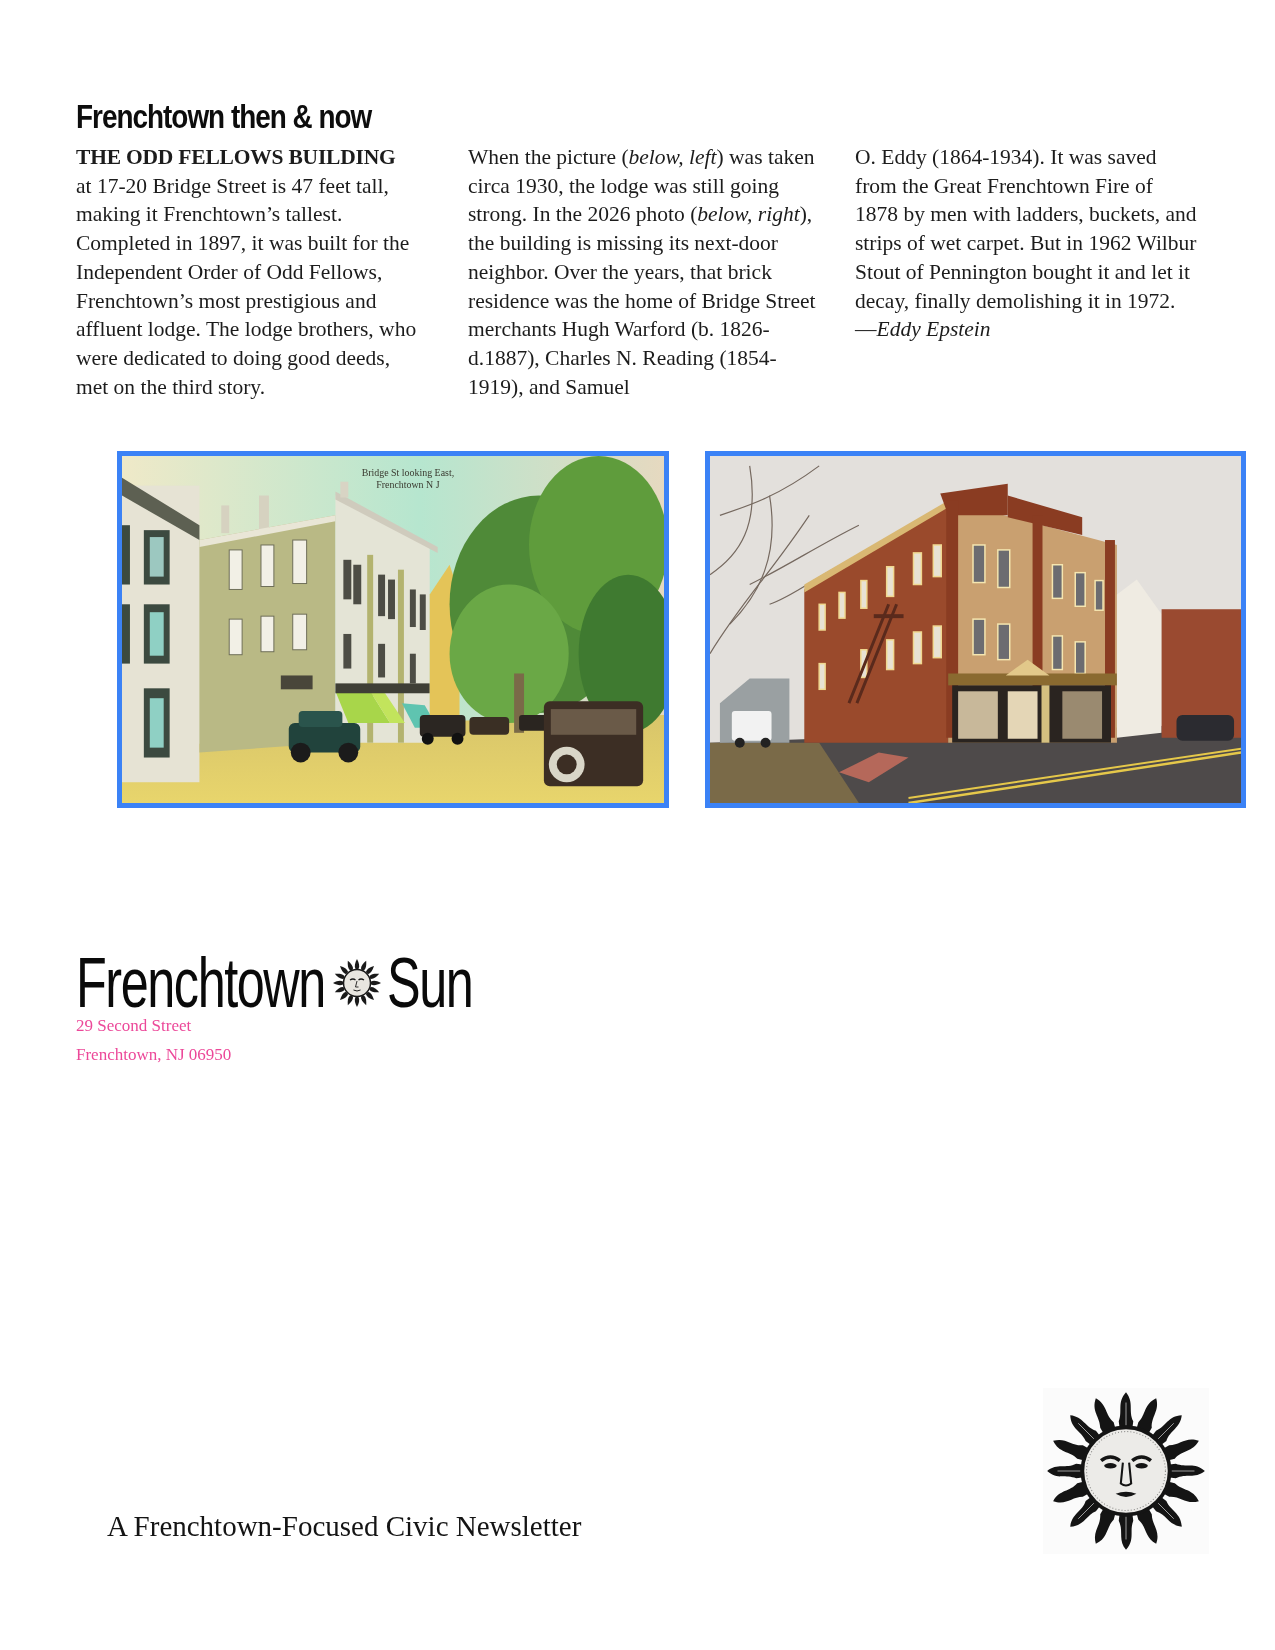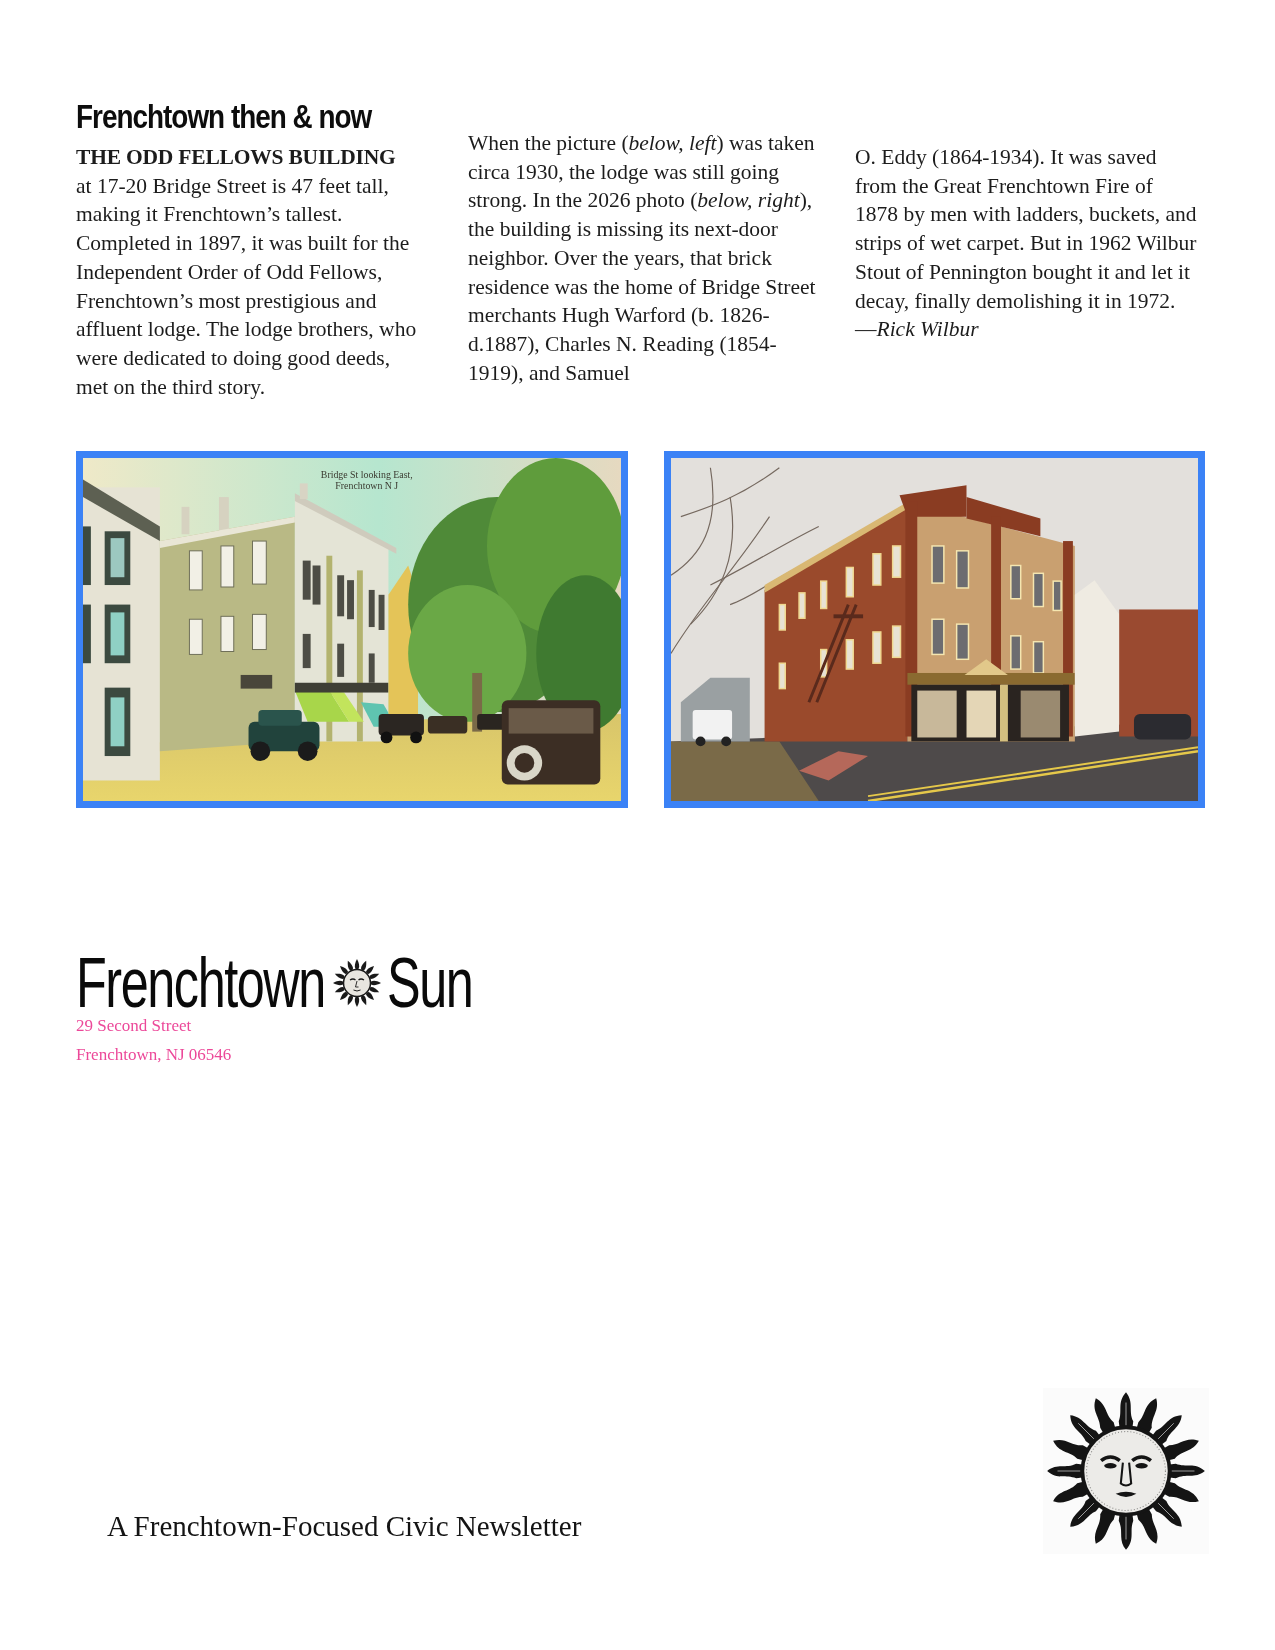--- a/index.html
+++ b/index.html
@@ -13,28 +13,28 @@
     font-weight: bold; font-size: 34px; letter-spacing: -1.2px;
     transform: scaleX(0.82); transform-origin: left top;
     color: #0d0d0d; white-space: nowrap;
   }
   .col {
     position: absolute; top: 143px;
     font-size: 21.5px; line-height: 28.7px; color: #1c1c1c;
   }
   .col p { margin: 0; }
   .col-1 { left: 76px; width: 345px; }
-  .col-2 { left: 468px; width: 350px; top: 129px; font-family: Liberation Serif, serif; }
+  .col-2 { left: 468px; width: 350px; top: 143px; font-family: Liberation Serif, serif; }
   .col-3 { left: 855px; width: 345px; }
   .kicker { font-weight: bold; letter-spacing: -0.2px; display: block; }
   em { font-style: italic; }
 
   .photo {
     position: absolute; top: 451px; height: 357px;
-    border: 7px solid #3b82f6; box-sizing: border-box; overflow: hidden;
+    border: 5px solid #3b82f6; box-sizing: border-box; overflow: hidden; margin-left: 41px;
   }
   .photo-left { left: 76px; width: 552px; }
   .photo-right { left: 664px; width: 541px; }
   .photo svg { display: block; width: 100%; height: 100%; }
 
   .masthead {
     position: absolute; left: 76px; top: 950px; height: 66px;
     display: flex; align-items: center; white-space: nowrap;
   }
   .masthead-word {
@@ -68,21 +68,21 @@
     <span class="kicker">THE ODD FELLOWS BUILDING</span>
     <span>at 17-20 Bridge Street is 47 feet tall, making it Frenchtown’s tallest. Completed in 1897, it was built for the Independent Order of Odd Fellows, Frenchtown’s most prestigious and affluent lodge. The lodge brothers, who were dedicated to doing good deeds, met on the third story.</span>
   </p>
 </div>
 
 <div class="col col-2">
   <p><span>When the picture (</span><em>below, left</em><span>) was taken circa 1930, the lodge was still going strong. In the 2026 photo (</span><em>below, right</em><span>), the building is missing its next-door neighbor. Over the years, that brick residence was the home of Bridge Street merchants Hugh Warford (b. 1826-d.1887), Charles N. Reading (1854-1919), and Samuel</span></p>
 </div>
 
 <div class="col col-3">
-  <p><span>O. Eddy (1864-1934). It was saved from the Great Frenchtown Fire of 1878 by men with ladders, buckets, and strips of wet carpet. But in 1962 Wilbur Stout of Pennington bought it and let it decay, finally demolishing it in 1972. —</span><em>Rick Wilbur</em></p>
+  <p><span>O. Eddy (1864-1934). It was saved from the Great Frenchtown Fire of 1878 by men with ladders, buckets, and strips of wet carpet. But in 1962 Wilbur Stout of Pennington bought it and let it decay, finally demolishing it in 1972. —</span><em>Eddy Epstein</em></p>
 </div>
 
 <div class="photo photo-left">
   <svg viewBox="0 0 546 351" preserveAspectRatio="none">
     <defs>
       <linearGradient id="sky1" x1="0" y1="0" x2="1" y2="0">
         <stop offset="0" stop-color="#efe9c8"></stop>
         <stop offset="0.55" stop-color="#b6e6cf"></stop>
         <stop offset="1" stop-color="#e6d9c0"></stop>
       </linearGradient>
@@ -273,21 +273,21 @@
     </g>
     <circle r="27" fill="#e8e6e0" stroke="#1a1a1a" stroke-width="3"></circle>
     <path d="M-14,-6 Q-8,-10 -3,-6 M3,-6 Q8,-10 14,-6" stroke="#1a1a1a" stroke-width="2.5" fill="none"></path>
     <path d="M0,-4 L-3,8 L3,8" stroke="#1a1a1a" stroke-width="1.8" fill="none"></path>
     <path d="M-7,14 Q0,18 7,14" stroke="#1a1a1a" stroke-width="2" fill="none"></path>
   </svg>
   <span class="masthead-word mh-sun-word">Sun</span>
 </div>
 <div class="address">
   <div>29 Second Street</div>
-  <div>Frenchtown, NJ 06546</div>
+  <div>Frenchtown, NJ 06950</div>
 </div>
 
 <div class="tagline">A Frenchtown-Focused Civic Newsletter</div>
 <div class="sun-emblem">
   <svg viewBox="-80 -80 160 160">
     <g fill="#141414">
       <g id="bigray">
         <path d="M0,-76 C8,-66 2,-58 7,-48 L6,-40 L-6,-40 L-7,-48 C-3,-58 -9,-66 0,-76 Z"></path>
       </g>
       <use href="#bigray" transform="rotate(22.5)"></use>

